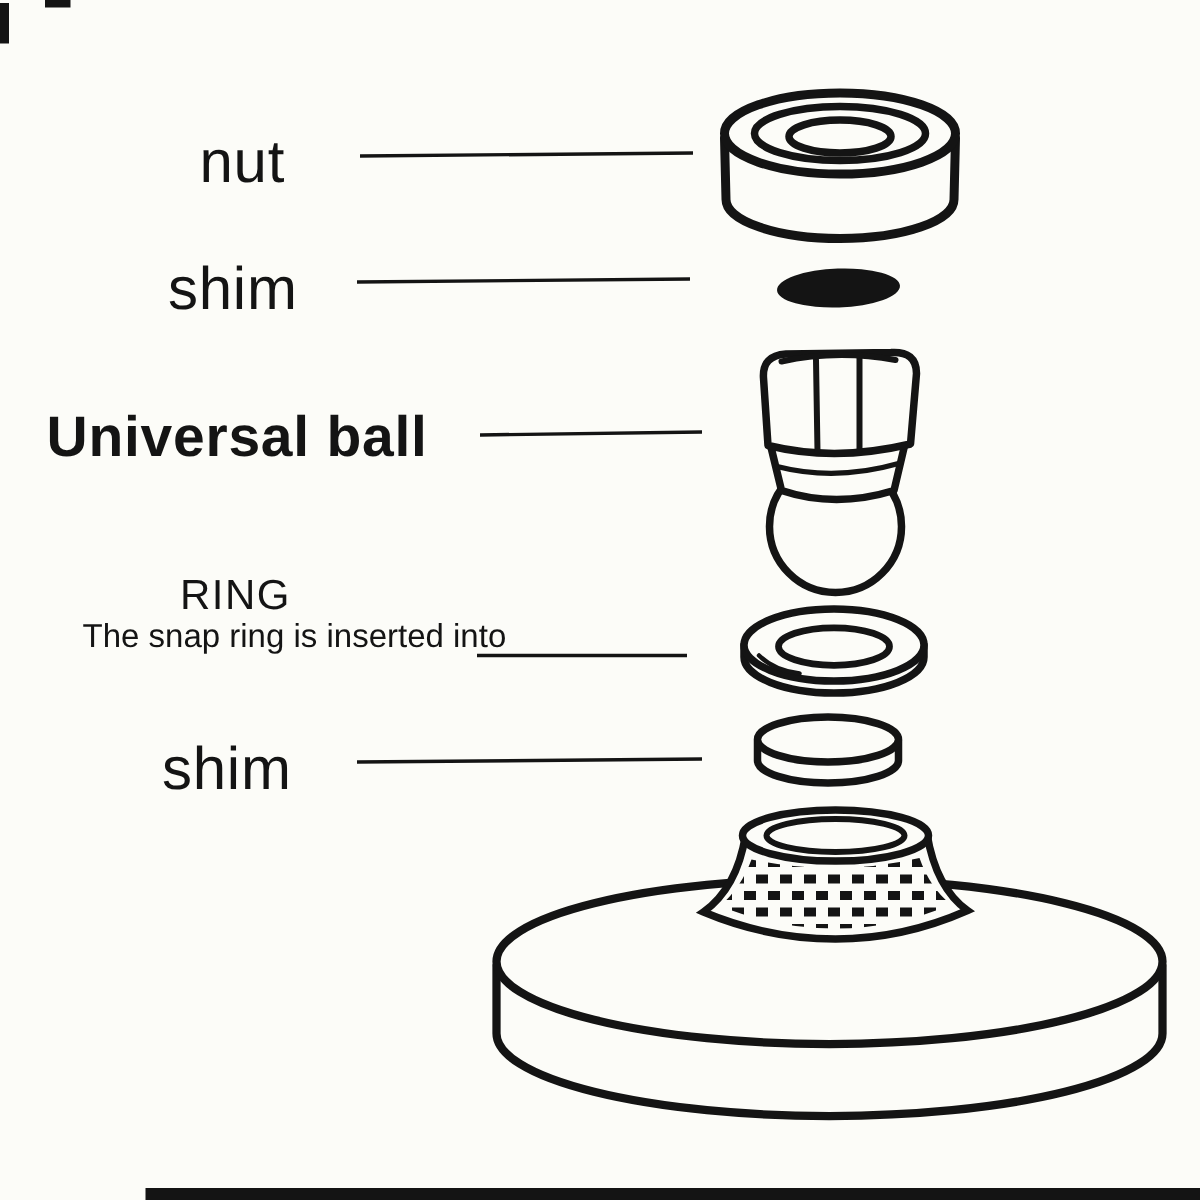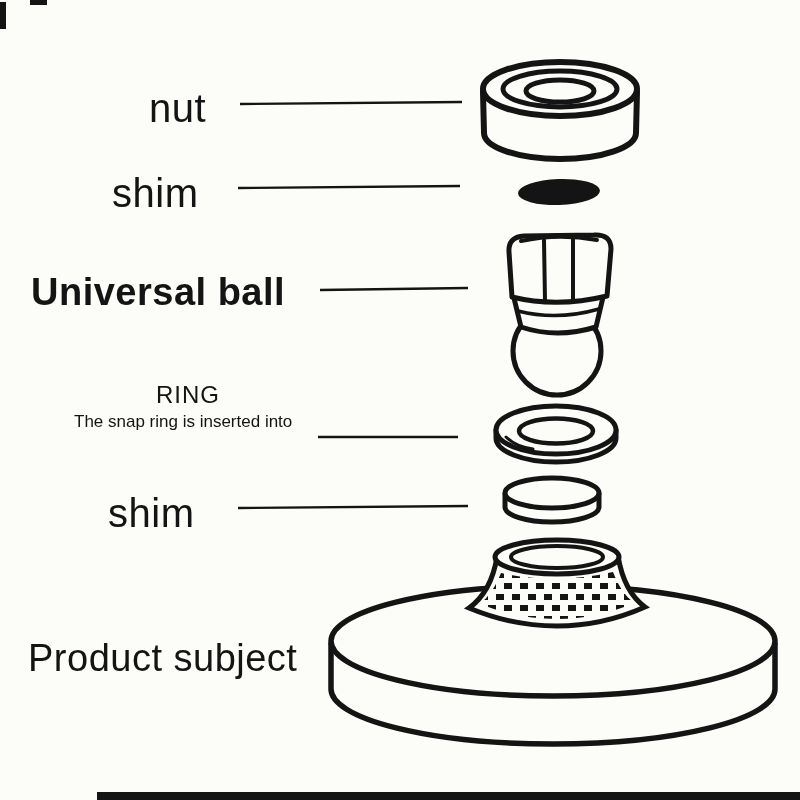--- a/index.html
+++ b/index.html
@@ -10,25 +10,25 @@
     background:var(--bg); overflow:hidden;
     font-family:"Liberation Sans","DejaVu Sans",sans-serif;
     color:var(--ink);
   }
   .art { position:absolute; left:0; top:0; }
   .art .ln     { fill:none; stroke:var(--ink); stroke-linecap:round; }
   .art .filled { fill:var(--bg); stroke:var(--ink); stroke-linecap:round; }
   .art .solid  { fill:var(--ink); stroke:none; }
   .art .ldr    { stroke:var(--ink); stroke-width:2.3; }
   .lbl  { position:absolute; line-height:1; white-space:nowrap; letter-spacing:0.5px; }
-  .note { position:absolute; line-height:1; white-space:nowrap; font-size:17px;margin-left:19px; }
-  .lbl-nut      { left:133px; top:88px;  font-size:40px;margin-left:16px; }
+  .note { position:absolute; line-height:1; white-space:nowrap; font-size:22px; }
+  .lbl-nut      { left:133px; top:88px;  font-size:40px; }
   .lbl-shim-top { left:112px; top:173px; font-size:40px; }
   .lbl-ball     { left:31px;  top:273px; font-size:38px;font-weight:bold; }
-  .lbl-ring     { left:120px; top:383px; font-size:24px; letter-spacing:1px;margin-left:36px; }
+  .lbl-ring     { left:120px; top:383px; font-size:28px; letter-spacing:1px; }
   .note-1       { left:55px;  top:413px; }
   .note-2       { left:50px;  top:442px; }
   .lbl-shim-bot { left:108px; top:493px; font-size:40px; }
   .lbl-product  { left:28px;  top:639px; font-size:38px; }
   .bar-bottom { position:absolute; left:97px; right:0; bottom:0; height:8px; background:var(--ink); }
   .mark-a { position:absolute; left:0;  top:2px; width:6px;  height:27px; background:var(--ink); }
   .mark-b { position:absolute; left:30px; top:0; width:17px; height:5px;  background:var(--ink); }
 </style>
 </head>
 <body>
@@ -93,19 +93,18 @@
       <ellipse class="filled" stroke-width="5" cx="552" cy="493" rx="47" ry="15"></ellipse>
     </g>
   </svg>
 
   <div class="lbl lbl-nut">nut</div>
   <div class="lbl lbl-shim-top">shim</div>
   <div class="lbl lbl-ball">Universal ball</div>
   <div class="lbl lbl-ring">RING</div>
   <div class="note note-1">The snap ring is inserted into</div>
   <div class="lbl lbl-shim-bot">shim</div>
-  <div class="lbl lbl-product">Product subject</div>
 
   <div class="mark-a"></div>
   <div class="mark-b"></div>
   <div class="bar-bottom"></div>
 
 </div>
 
 </body></html>

